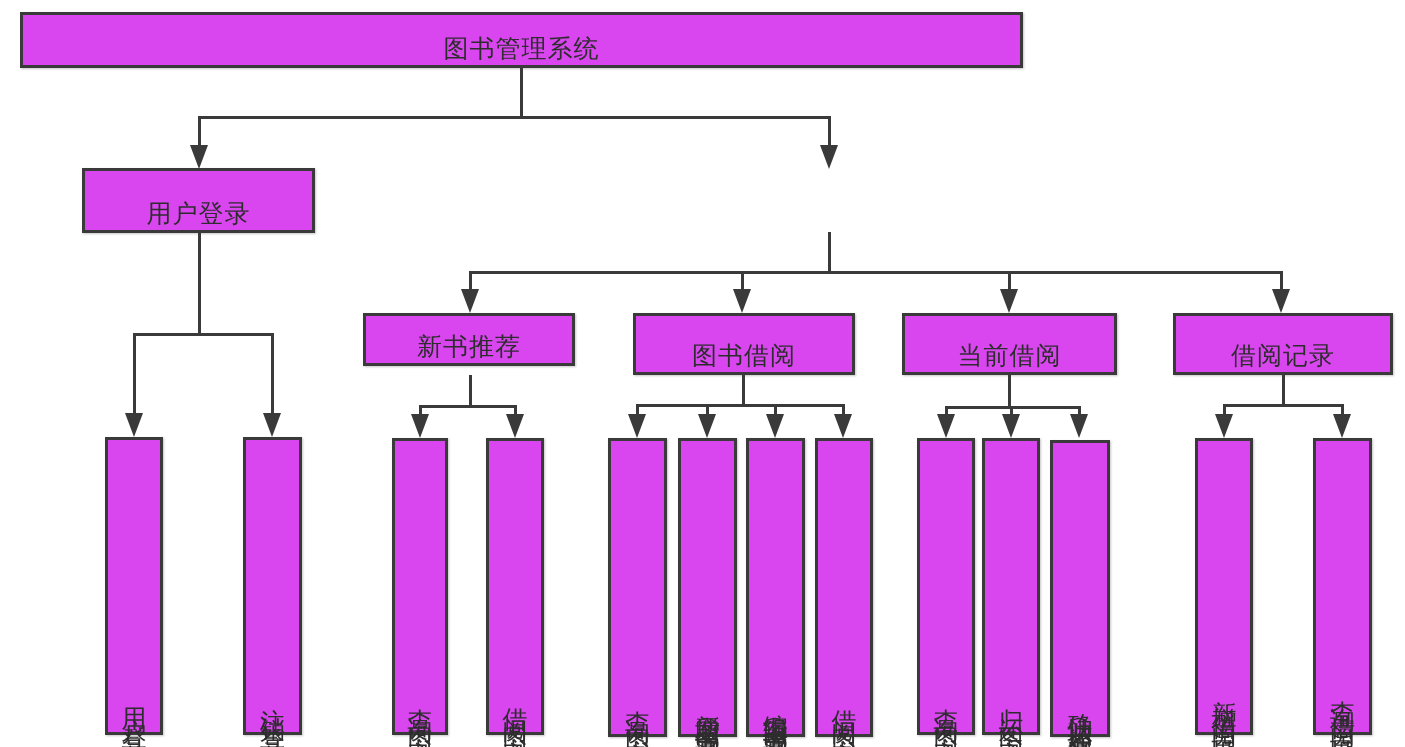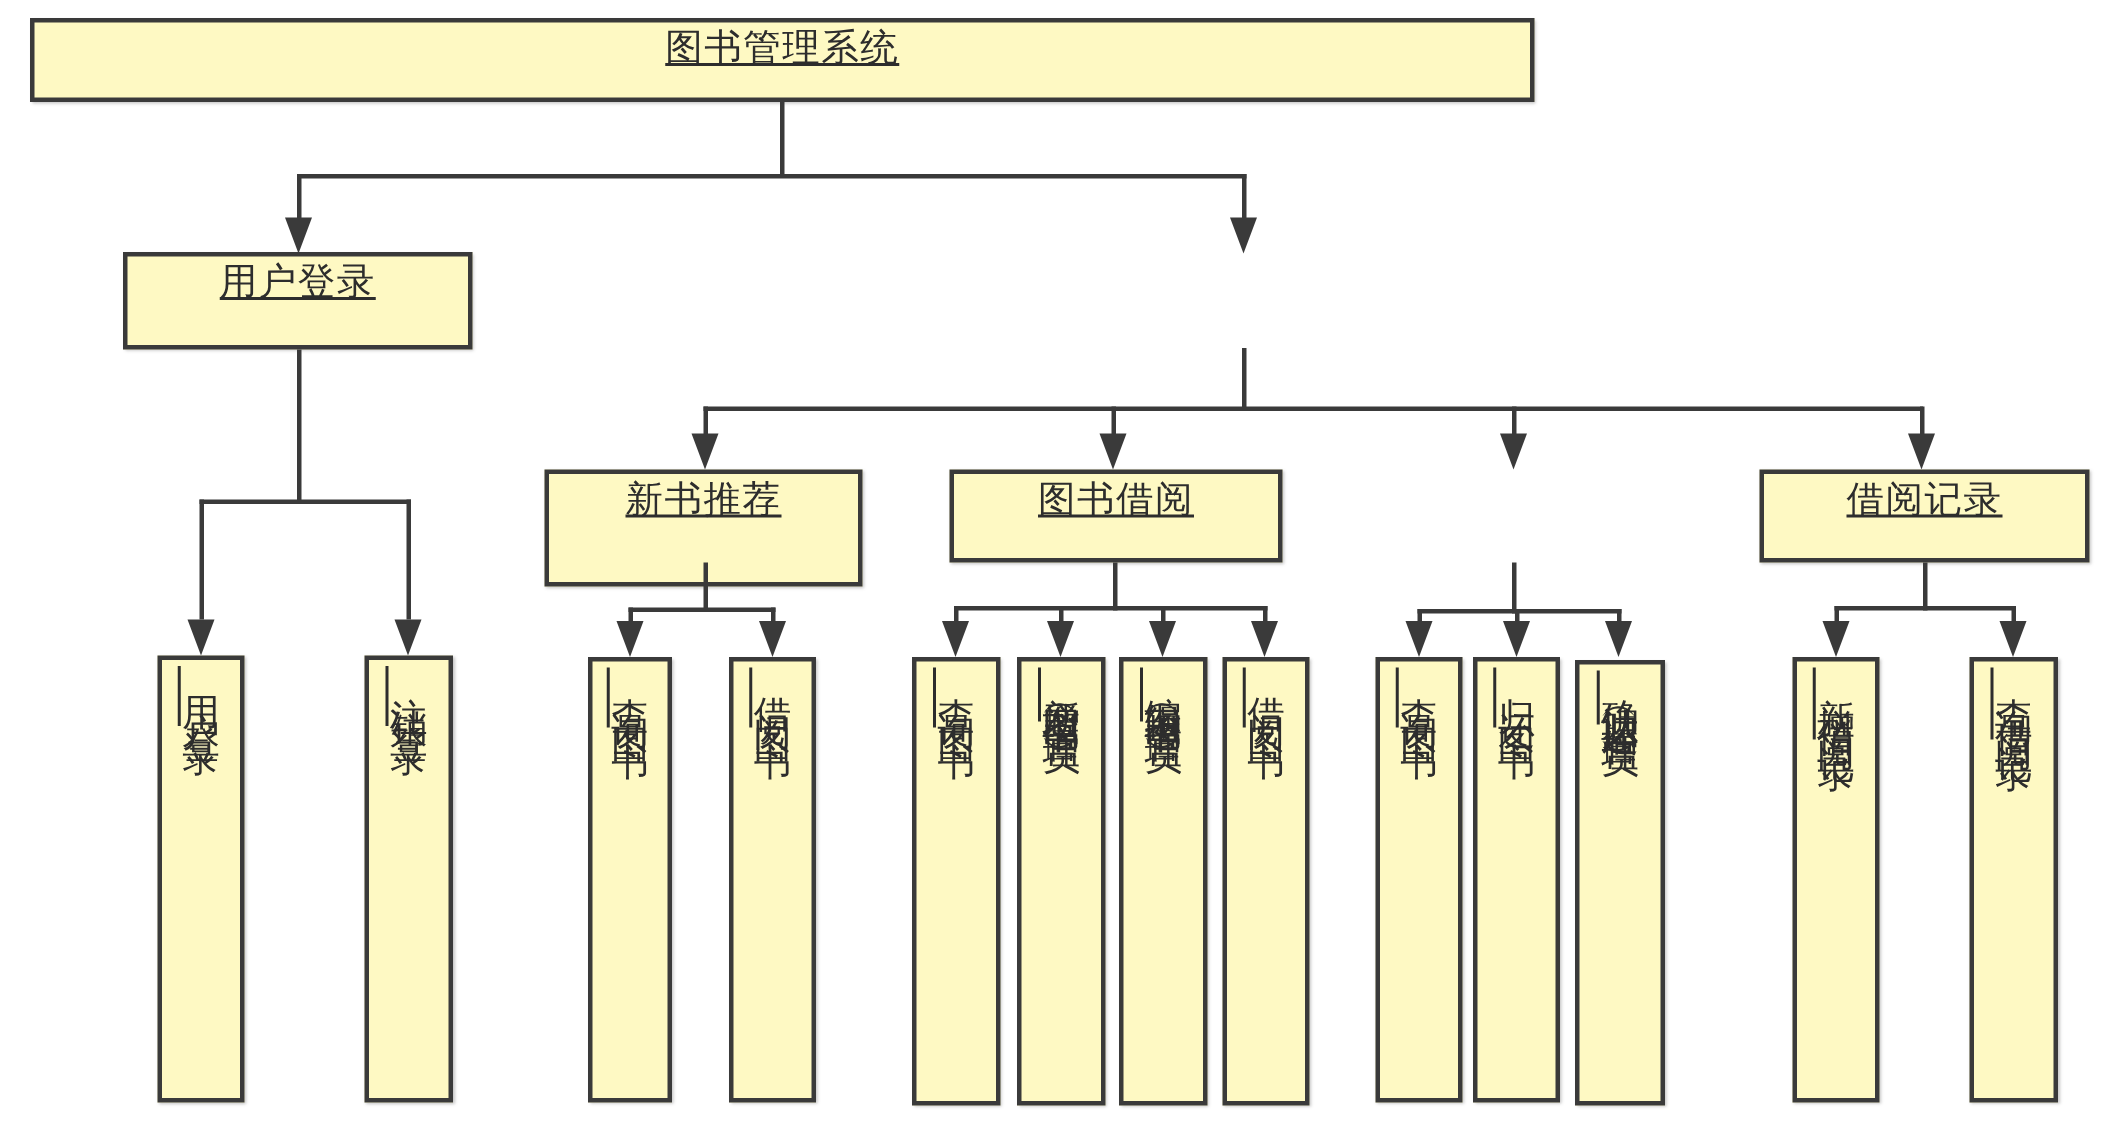--- a/index.html
+++ b/index.html
@@ -8,26 +8,25 @@
     --wm:#a3a3a3;
     --bg:#ffffff;
   }
   html,body{margin:0;padding:0;background:var(--bg);}
   body{font-family:"DejaVu Sans","Liberation Sans",sans-serif;}
   #stage{
     position:relative;width:1405px;height:747px;background:var(--bg);
     overflow:hidden;
   }
   .box{
-    position:absolute;box-sizing:border-box;background:#fef9c3;
+    position:absolute;box-sizing:border-box;background:#d946ef;
     border:3px solid var(--line);
-    display:flex;align-items:flex-start;justify-content:center;
+    display:flex;align-items:flex-end;justify-content:center;
     color:var(--text);font-size:25px;letter-spacing:1px;
     box-shadow:1px 1px 2px rgba(90,90,90,.35);
-    text-decoration:underline;
   }
   .vbox{padding:4px 0;}
   .vtext{
     writing-mode:vertical-rl;text-orientation:mixed;
     white-space:nowrap;line-height:1;
   }
   .sp-lg{letter-spacing:10px;}
   .sp-md{letter-spacing:8px;}
   .sp-sm{letter-spacing:4px;}
   .hline,.vline{position:absolute;background:var(--line);}
@@ -82,25 +81,28 @@
   <div class="hline" style="left:469px;top:271px;width:813px;"></div>
   <div class="vline" style="left:469px;top:271px;height:20px;"></div>
   <div class="arrow" style="left:461px;top:289px;"></div>
   <div class="vline" style="left:741px;top:271px;height:20px;"></div>
   <div class="arrow" style="left:733px;top:289px;"></div>
   <div class="vline" style="left:1008px;top:271px;height:20px;"></div>
   <div class="arrow" style="left:1000px;top:289px;"></div>
   <div class="vline" style="left:1280px;top:271px;height:20px;"></div>
   <div class="arrow" style="left:1272px;top:289px;"></div>
 
-  <div class="box" style="left:363px;top:313px;width:212px;height:78px;">
+  <div class="box" style="left:363px;top:313px;width:212px;height:53px;">
     <span>新书推荐</span>
   </div>
   <div class="box" style="left:633px;top:313px;width:222px;height:62px;">
     <span>图书借阅</span>
+  </div>
+  <div class="box" style="left:902px;top:313px;width:215px;height:62px;">
+    <span>当前借阅</span>
   </div>
   <div class="box" style="left:1173px;top:313px;width:220px;height:62px;">
     <span>借阅记录</span>
   </div>
 
   <div class="vline" style="left:469px;top:375px;height:33px;"></div>
   <div class="hline" style="left:419px;top:405px;width:98px;"></div>
   <div class="vline" style="left:419px;top:405px;height:12px;"></div>
   <div class="arrow" style="left:411px;top:414px;"></div>
   <div class="vline" style="left:514px;top:405px;height:12px;"></div>

